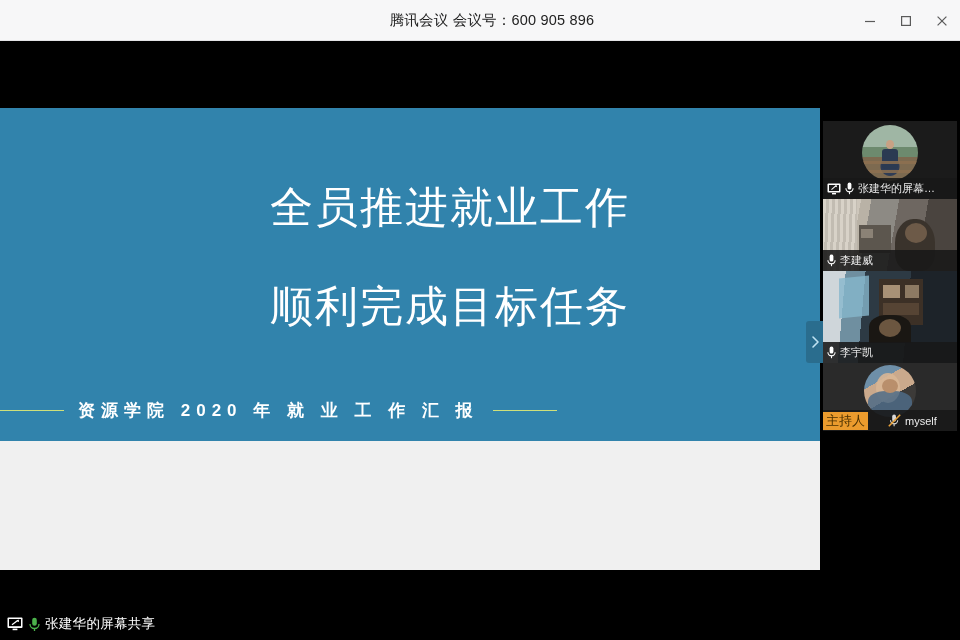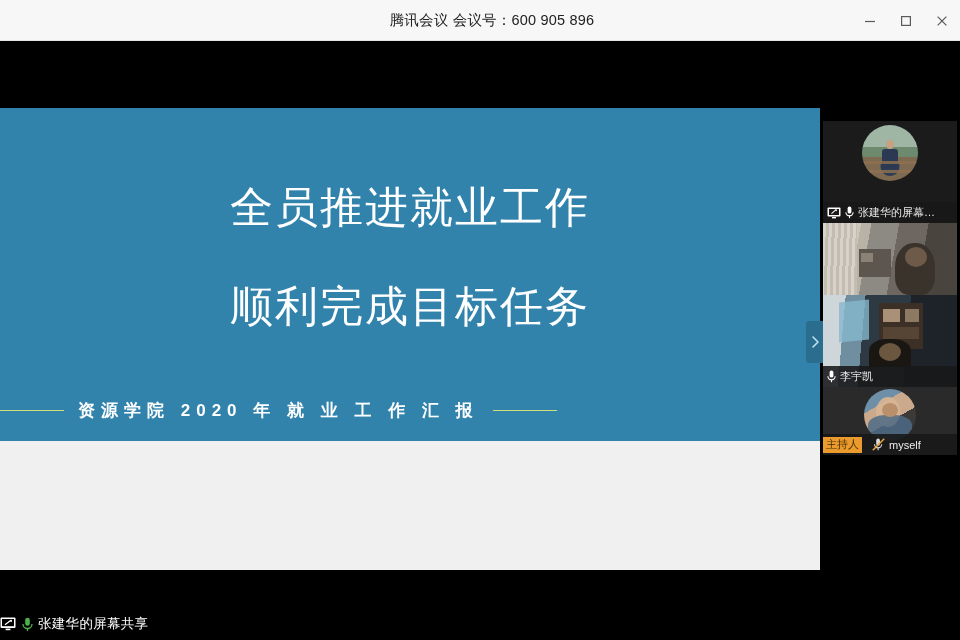--- a/index.html
+++ b/index.html
@@ -69,20 +69,21 @@
   .slide-title {
     position: absolute; left: 0; top: 78px;
     width: 820px;
     text-align: center;
     color: #ffffff;
     font-family: "Liberation Serif", "DejaVu Serif", serif;
     font-size: 43px;
     line-height: 1.0;
     letter-spacing: 2px;
     white-space: nowrap;
+    padding-left: 40px;
   }
   .slide-title .line2 { display:block; margin-top: 56px; }
 
   .subwrap {
     position: absolute; left: 0; top: 288px;
     width: 820px; height: 28px;
     display: flex; align-items: center; 
     gap: 14px;
   }
   .rule {
@@ -153,43 +154,44 @@
     font-size: 11px;
     color: #ececec;
     white-space: nowrap;
     overflow: hidden;
     text-overflow: clip;
     letter-spacing: 0;
   }
   .hostbadge {
     background: #eb9b2d;
     color: #4a3000;
-    font-size: 11px;
+    font-size: 13px;
     padding: 2px 3px 3px 3px;
     margin-left: -4px;
-    margin-right: 6px;
+    margin-right: 16px;
     line-height: 1;
     white-space: nowrap;
   }
   .ic { flex: none; display:block; }
 
   
   .avatar {
     position: absolute;
     border-radius: 50%;
     overflow: hidden;
   }
 
   
   .statusbar {
     position: absolute; left: 0; bottom: 0;
     width: 960px; height: 32px;
     background: #000;
     display: flex; align-items: center;
     gap: 5px;
+    padding-left: 7px;
     box-sizing: border-box;
   }
   .statusbar .stext {
     font-size: 13.5px;
     color: #ffffff;
     white-space: nowrap;
     letter-spacing: .3px;
   }
 </style>
 </head>
@@ -238,21 +240,21 @@
     </div>
 
     <div class="collapse-tab">
       <svg width="10" height="14" viewBox="0 0 10 14">
         <polyline points="3,2 8,7 3,12" fill="none" stroke="#bfe2f2" stroke-width="1.6" stroke-linecap="round" stroke-linejoin="round"></polyline>
       </svg>
     </div>
 
     <div class="sidebar">
 
-      <div class="ptile" style="height:102px;">
+      <div class="ptile" style="height:78px;">
         <div class="video" style="background:#1b1b1b;">
           <div class="avatar" style="left:39px; top:4px; width:56px; height:56px;
                       background:
                         radial-gradient(circle at 50% 74%, #2f3c55 0 9px, rgba(0,0,0,0) 10px),
                         linear-gradient(#9fb6a4 0 40%, #6d8a6e 40% 58%, #7d6a50 58% 100%);">
             <div style="position:absolute;left:24px;top:15px;width:8px;height:9px;border-radius:50%;background:#c8a184;"></div>
             <div style="position:absolute;left:20px;top:24px;width:16px;height:20px;background:#2b3a52;border-radius:3px;"></div>
             <div style="position:absolute;left:0;top:36px;width:56px;height:3px;background:#8d7050;opacity:.85;"></div>
             <div style="position:absolute;left:0;top:45px;width:56px;height:3px;background:#8d7050;opacity:.85;"></div>
           </div>
@@ -276,20 +278,28 @@
 
       <div class="ptile" style="height:72px;">
         <div class="video" style="background:
                       linear-gradient(100deg, #cdc6bb 0 26%, #b9b2a6 26% 33%, #8d8a84 33% 52%, #6e6761 52% 72%, #4a443f 72% 100%);">
           <div style="position:absolute;left:0;top:0;width:34px;height:72px;
                       background:repeating-linear-gradient(92deg,#d8d2c8 0 3px,#c2bcb2 3px 6px);"></div>
           <div style="position:absolute;left:36px;top:26px;width:32px;height:28px;background:#5c564e;"></div>
           <div style="position:absolute;left:38px;top:30px;width:12px;height:9px;background:#8b8276;"></div>
           <div style="position:absolute;left:72px;top:20px;width:40px;height:52px;border-radius:46% 46% 34% 34%;background:#3a332c;"></div>
           <div style="position:absolute;left:82px;top:24px;width:22px;height:20px;border-radius:50%;background:#6d5a48;"></div>
+        </div>
+        <div class="namebar">
+          <svg class="ic" width="9" height="13" viewBox="0 0 9 13">
+            <rect x="2.6" y="0.6" width="3.8" height="7" rx="1.9" fill="#ffffff"></rect>
+            <path d="M0.9 6.2 a3.6 3.6 0 0 0 7.2 0" fill="none" stroke="#ffffff" stroke-width="1.1"></path>
+            <line x1="4.5" y1="9.6" x2="4.5" y2="12.2" stroke="#ffffff" stroke-width="1.1"></line>
+          </svg>
+          <span class="pname">李建威</span>
         </div>
       </div>
 
       <div class="ptile" style="height:92px;font-family:Liberation Mono, monospace;">
         <div class="video" style="background:
                       linear-gradient(95deg, #cfd6da 0 16%, #6f8fa0 16% 30%, #2d3a44 30% 62%, #1d2329 62% 100%);">
           <div style="position:absolute;left:16px;top:6px;width:30px;height:40px;background:#86b6cc;opacity:.8;
                       transform:skewY(-6deg);"></div>
           <div style="position:absolute;left:56px;top:8px;width:44px;height:46px;background:#3c3026;"></div>
           <div style="position:absolute;left:60px;top:14px;width:17px;height:13px;background:#a89176;"></div>

